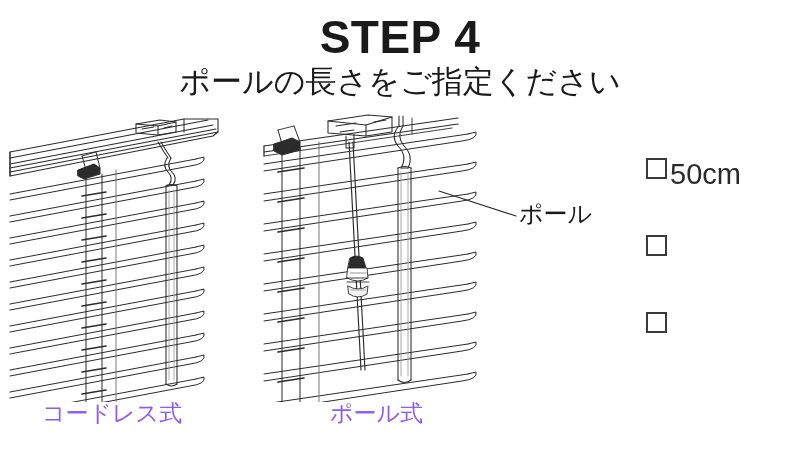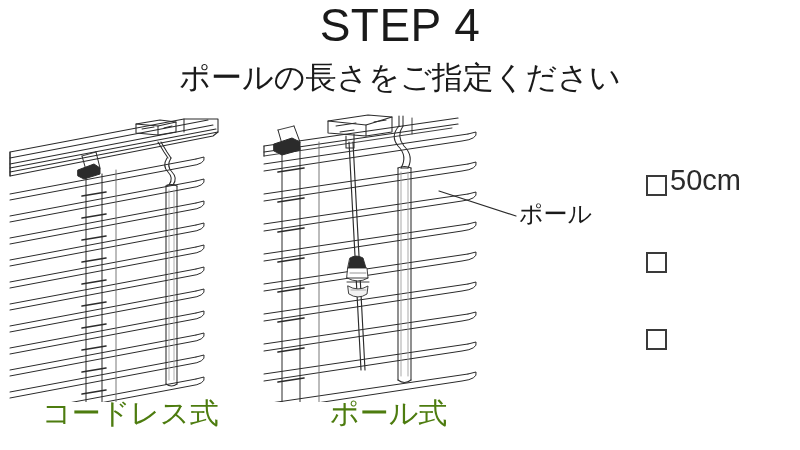--- a/index.html
+++ b/index.html
@@ -25,63 +25,62 @@
   #header {
     position: absolute;
     left: 0;
     top: 0;
     width: 800px;
     text-align: center;
   }
   #step-title {
     font-size: 46px;
     line-height: 50px;
-    font-weight: 400;
+    font-weight: 700;
     letter-spacing: 0.5px;
     color: #1a1a1a;
     margin: 0;
-    padding-top: 0px;
+    padding-top: 12px;
   }
   #step-subtitle {
     font-size: 31px;
     line-height: 36px;
     font-weight: 400;
     color: #1a1a1a;
-    margin: 8px;
+    margin: 0;
     padding-top: 2px;
     letter-spacing: 0px;
   }
 
   
   .blind-figure {
     position: absolute;
   }
   #figure-cordless {
     left: 8px;
     top: 112px;
   }
   #figure-pole {
     left: 262px;
     top: 112px;
   }
   .fig-caption {
     position: absolute;
-    font-size: 29px;
+    font-size: 23px;
     line-height: 26px;
-    color: #4d7c0f;
+    color: #8b5cf6;
     white-space: nowrap;
   }
   #caption-cordless {
     left: 42px;
     top: 400px;
   }
   #caption-pole {
     left: 330px;
     top: 400px;
-    font-family: Liberation Serif, serif;
   }
 
   
   #pole-callout {
     position: absolute;
     left: 519px;
     top: 200px;
     font-size: 24px;
     line-height: 28px;
     color: #1a1a1a;
@@ -96,21 +95,21 @@
 
   
   #options {
     position: absolute;
     left: 646px;
     top: 158px;
     width: 150px;
   }
   .option-row {
     display: flex;
-    align-items: flex-end;
+    align-items: flex-start;
     height: 38px;
     margin-bottom: 39px;
   }
   .option-box {
     width: 21px;
     height: 21px;
     border: 2px solid #3a3a3a;
     background: #ffffff;
     flex: 0 0 auto;
     box-sizing: border-box;

